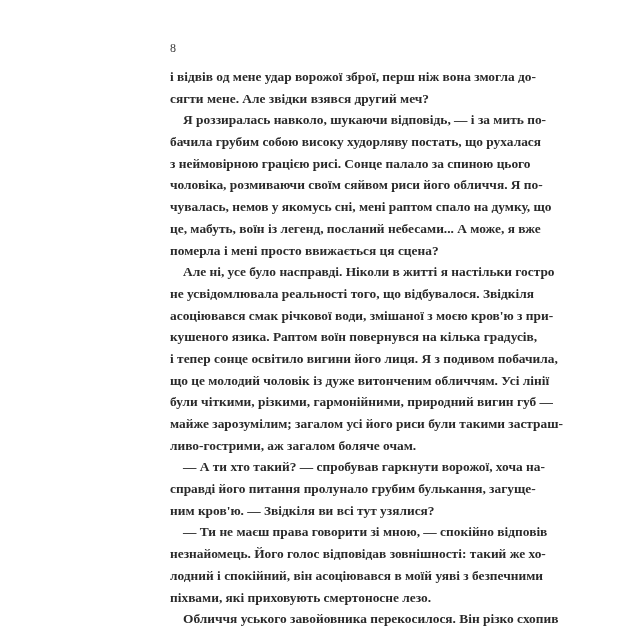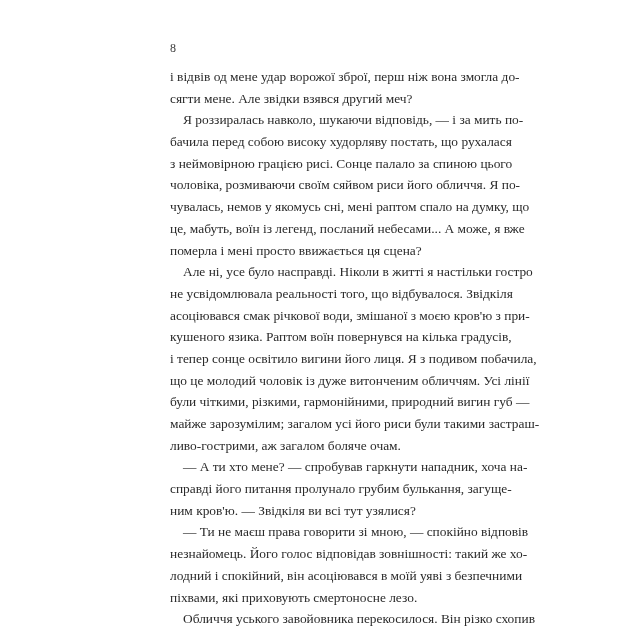--- a/index.html
+++ b/index.html
@@ -11,49 +11,50 @@
   }
   .text-block {
     position: absolute; left: 170px; top: 66px; width: 309px;
     font-family: "Liberation Serif", "DejaVu Serif", serif;
     font-size: 13.4px; line-height: 21.7px; color: #2a2a2a;
   }
   .line {
     display: block; white-space: nowrap;
     text-align: justify; text-align-last: justify;
     height: 21.7px;
+    font-weight: bold;
   }
   .line.last { text-align-last: left; }
   .line.indent { padding-left: 13px; }
 </style>
 </head>
 <body>
 
 <div>
   <div class="page-number">8</div>
   <div class="text-block" id="text-block">
       <span class="line">і відвів од мене удар ворожої зброї, перш ніж вона змогла до-</span>
       <span class="line last">сягти мене. Але звідки взявся другий меч?</span>
       <span class="line indent">Я роззиралась навколо, шукаючи відповідь, — і за мить по-</span>
-      <span class="line">бачила перед собою високу худорляву постать, що рухалася</span>
+      <span class="line">бачила грубим собою високу худорляву постать, що рухалася</span>
       <span class="line">з неймовірною грацією рисі. Сонце палало за спиною цього</span>
       <span class="line">чоловіка, розмиваючи своїм сяйвом риси його обличчя. Я по-</span>
       <span class="line">чувалась, немов у якомусь сні, мені раптом спало на думку, що</span>
       <span class="line">це, мабуть, воїн із легенд, посланий небесами... А може, я вже</span>
       <span class="line last">померла і мені просто ввижається ця сцена?</span>
       <span class="line indent">Але ні, усе було насправді. Ніколи в житті я настільки гостро</span>
       <span class="line">не усвідомлювала реальності того, що відбувалося. Звідкіля</span>
       <span class="line">асоціювався смак річкової води, змішаної з моєю кров'ю з при-</span>
       <span class="line">кушеного язика. Раптом воїн повернувся на кілька градусів,</span>
       <span class="line">і тепер сонце освітило вигини його лиця. Я з подивом побачила,</span>
       <span class="line">що це молодий чоловік із дуже витонченим обличчям. Усі лінії</span>
       <span class="line">були чіткими, різкими, гармонійними, природний вигин губ —</span>
       <span class="line">майже зарозумілим; загалом усі його риси були такими застраш-</span>
       <span class="line last">ливо-гострими, аж загалом боляче очам.</span>
-      <span class="line indent">— А ти хто мене? — спробував гаркнути нападник, хоча на-</span>
+      <span class="line indent">— А ти хто такий? — спробував гаркнути ворожої, хоча на-</span>
       <span class="line">справді його питання пролунало грубим булькання, загуще-</span>
       <span class="line last">ним кров'ю. — Звідкіля ви всі тут узялися?</span>
       <span class="line indent">— Ти не маєш права говорити зі мною, — спокійно відповів</span>
       <span class="line">незнайомець. Його голос відповідав зовнішності: такий же хо-</span>
       <span class="line">лодний і спокійний, він асоціювався в моїй уяві з безпечними</span>
       <span class="line last">піхвами, які приховують смертоносне лезо.</span>
       <span class="line indent">Обличчя уського завойовника перекосилося. Він різко схопив</span>
       <span class="line last">меч, що впав у траву, і замахнувся ним на мого рятівника.</span>
     </div>
 </div>

